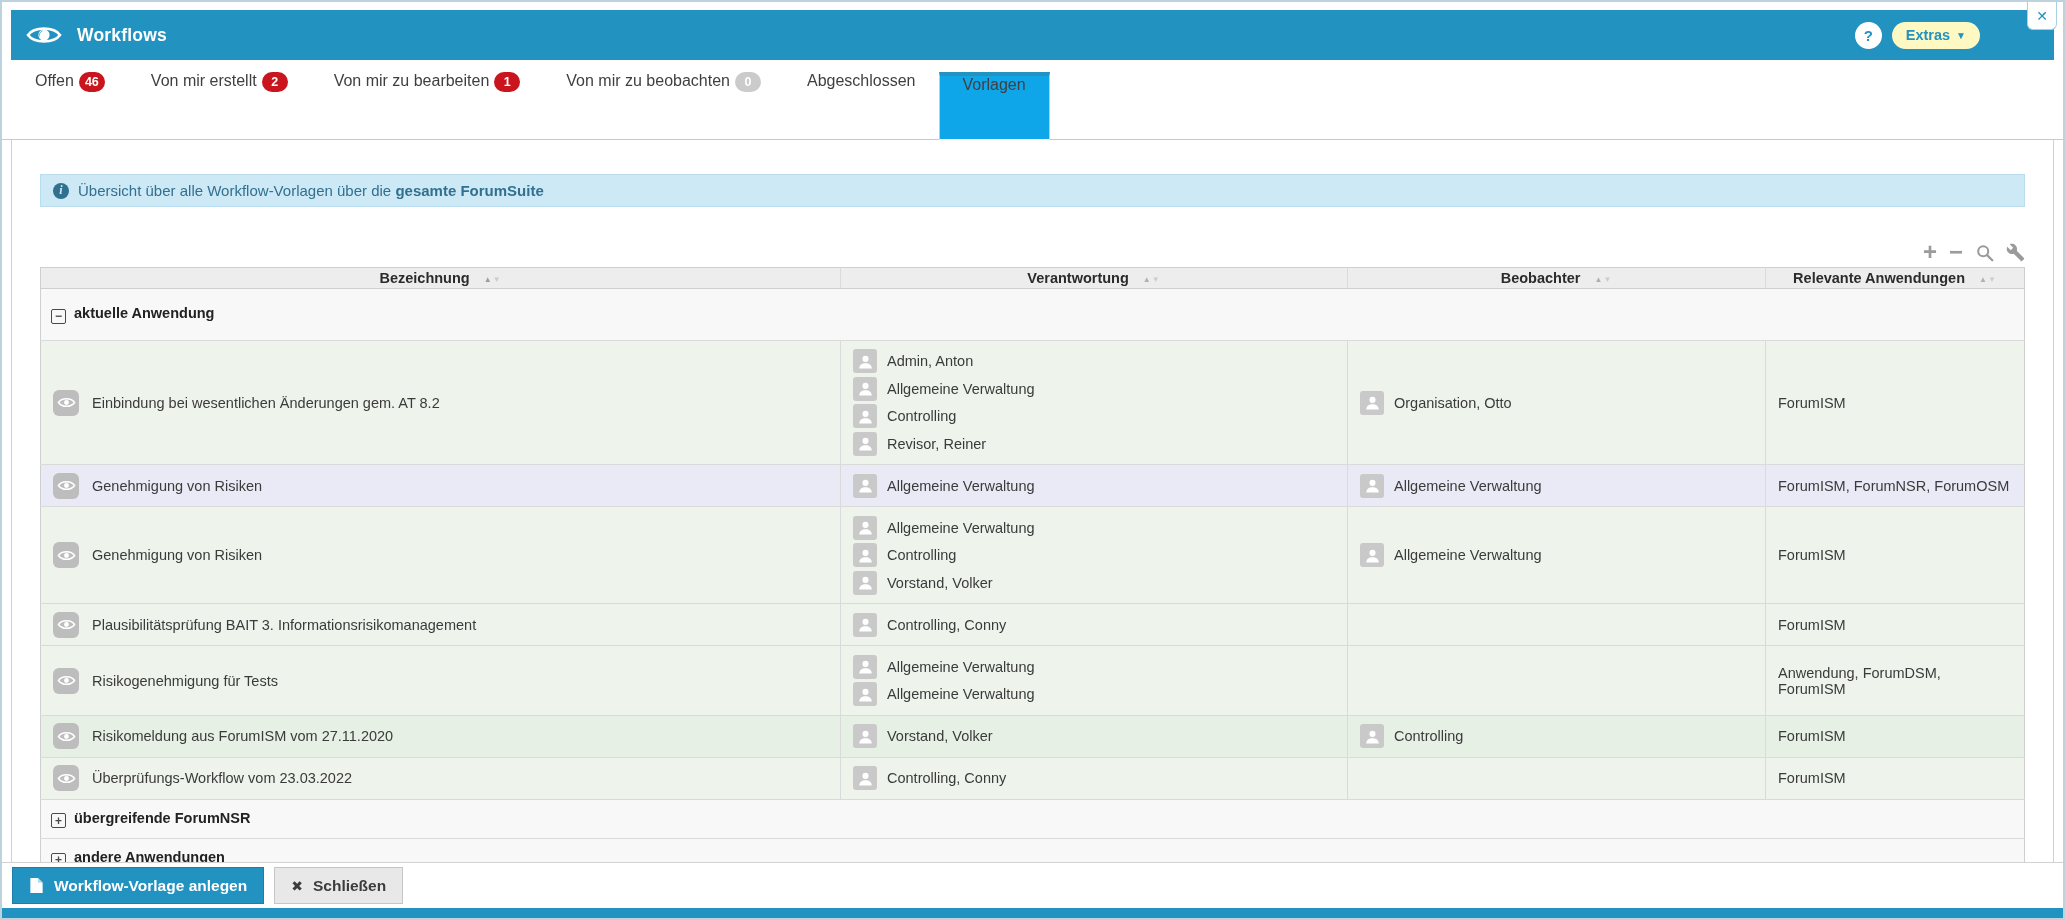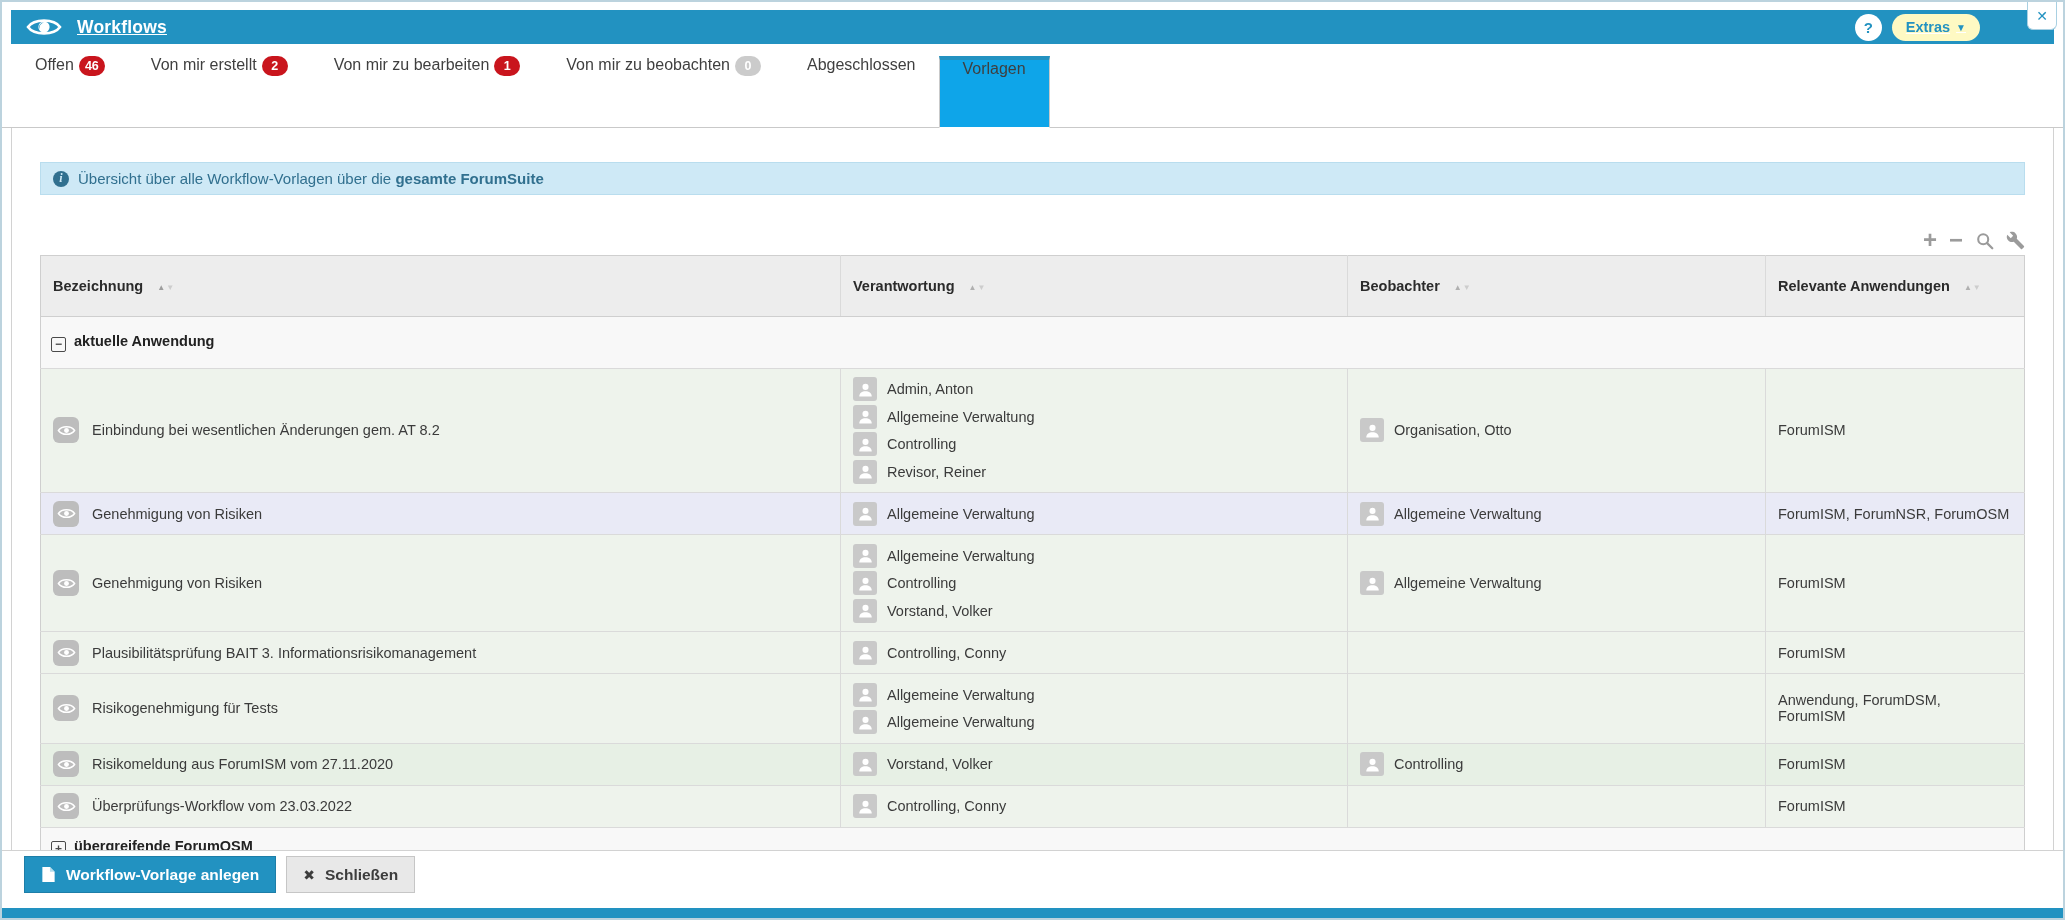--- a/index.html
+++ b/index.html
@@ -9,21 +9,21 @@
     background:#ffffff;position:relative;
   }
   .window{
     position:absolute;inset:0;border:2px solid #bcd3de;box-sizing:border-box;
     background:#fff;display:flex;flex-direction:column;
   }
   
   .titlebar-wrap{padding:8px 9px 0 9px;}
   .titlebar{
     height:26px;background:#2292c1;display:flex;align-items:center;
-    padding:4px 14px;color:#fff;position:relative;text-decoration:underline;
+    padding:12px 14px;color:#fff;position:relative;
   }
   .eye-icon{display:inline-flex;width:38px;height:26px;margin-right:14px;}
   .eye-icon svg{width:100%;height:100%;}
   .win-title{font-size:17.5px;font-weight:bold;letter-spacing:.2px;}
   .titlebar-right{margin-left:auto;display:flex;align-items:center;gap:10px;padding-right:60px;}
   .help-btn{
     width:27px;height:27px;border-radius:50%;background:#fff;color:#2292c1;
     border:none;font-size:15px;font-weight:bold;cursor:pointer;display:flex;align-items:center;justify-content:center;
   }
   .extras-btn{
@@ -79,22 +79,22 @@
   .tool.glyph{font-size:24px;font-weight:bold;line-height:20px;}
   .tool svg{width:19px;height:19px;}
   
   table.grid{
     margin:2px 28px 0 28px;border-collapse:collapse;table-layout:fixed;
     width:calc(100% - 56px);border:1px solid #cfcfcf;font-size:14.5px;color:#3b3b3b;
   }
   .grid th,.grid td{border-right:1px solid #dadada;vertical-align:middle;}
   .grid th:last-child,.grid td:last-child{border-right:none;}
   .grid thead th{
-    background:#ededed;text-align:left;font-weight:bold;color:#2b2b2b;
-    padding:22px 12px;border-bottom:1px solid #cfcfcf;font-size:14.5px;
+    background:#ededed;text-align:center;font-weight:bold;color:#2b2b2b;
+    padding:2px 12px;border-bottom:1px solid #cfcfcf;font-size:14.5px;
   }
   .sort{margin-left:10px;font-size:8px;letter-spacing:1px;vertical-align:1px;}
   .s-up{color:#b0b0b0;} .s-down{color:#cdcdcd;}
   .grid tbody tr{border-top:1px solid #dadada;}
   tr.group-row td{background:#f8f8f8;padding:16px 10px;font-weight:bold;color:#222;}
   tr.group-row.tall td{padding:10px 10px;}
   .gbox{
     display:inline-flex;width:13px;height:13px;border:1.5px solid #4a4a4a;border-radius:2px;
     align-items:center;justify-content:center;font-size:12px;font-weight:bold;color:#4a4a4a;
     margin-right:8px;vertical-align:-2px;line-height:1;
@@ -110,21 +110,21 @@
   .eye-badge svg{width:19px;height:19px;}
   .person{display:flex;align-items:center;gap:10px;height:24px;margin:3.5px 0;}
   .person-icon{
     flex:0 0 24px;width:24px;height:24px;border-radius:3px;background:#c9c9c9;
     display:inline-flex;align-items:center;justify-content:center;overflow:hidden;
   }
   .person-icon svg{width:17px;height:17px;}
   
   .footer{
     height:48px;border-top:1px solid #d2d2d2;display:flex;align-items:center;gap:10px;
-    padding:0 22px;box-sizing:border-box;background:#fff;
+    padding:0 10px;box-sizing:border-box;background:#fff;
   }
   .btn{height:37px;display:inline-flex;align-items:center;gap:10px;font-size:15.5px;
     font-weight:bold;padding:0 16px;cursor:pointer;font-family:inherit;}
   .btn-primary{background:#2292c1;border:1px solid #1d7ea8;color:#fff;}
   .btn-default{background:#e8e8e8;border:1px solid #c6c6c6;color:#3c3c3c;}
   .btn svg{width:15px;height:17px;}
   .x-glyph{font-size:14px;}
   .bottom-strip{flex:1;background:#fff;display:flex;flex-direction:column;justify-content:flex-end;}
   .bottom-bar{height:10px;background:#2292c1;}
 </style>
@@ -505,21 +505,21 @@
                     <path d="M3.2 22c0-5 4-7.4 8.8-7.4s8.8 2.4 8.8 7.4z" fill="#fff"></path>
                   </svg>
                 </span>
                 <span>Controlling, Conny</span>
               </div>
             </td>
             <td></td>
             <td><span>ForumISM</span></td>
           </tr>
           <tr class="group-row tall">
-            <td colspan="4"><span class="gbox">+</span><span>übergreifende ForumOSM</span></td>
+            <td colspan="4"><span class="gbox">+</span><span>übergreifende ForumNSR</span></td>
           </tr>
           <tr class="group-row tall">
             <td colspan="4"><span class="gbox">+</span><span>andere Anwendungen</span></td>
           </tr>
         </tbody>
     </table>
   </div>
 
   <div class="footer">
     <button class="btn btn-primary">

